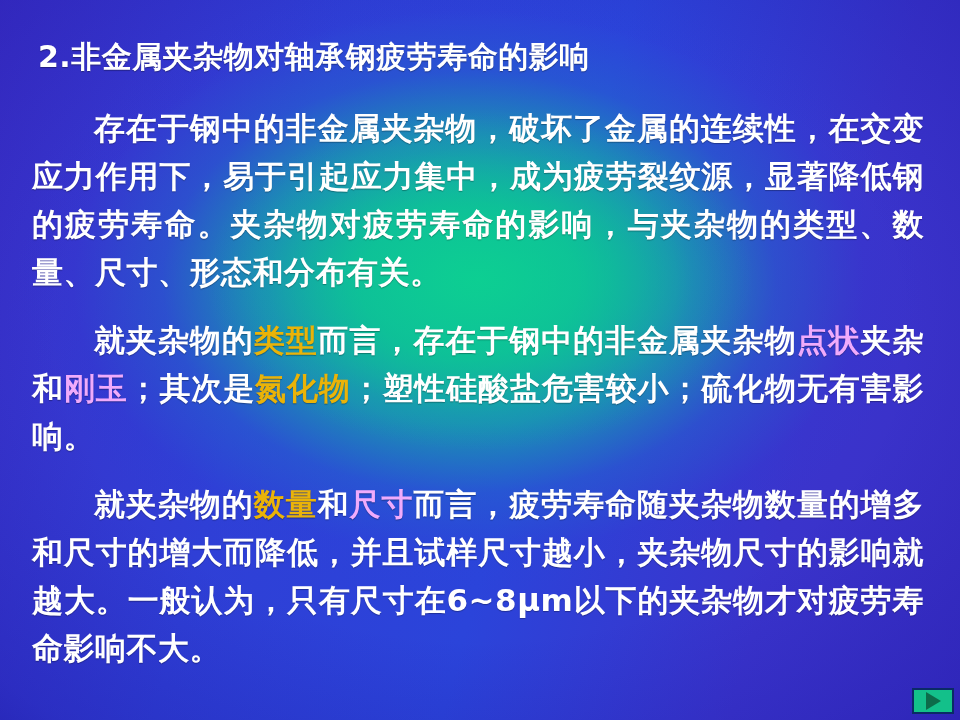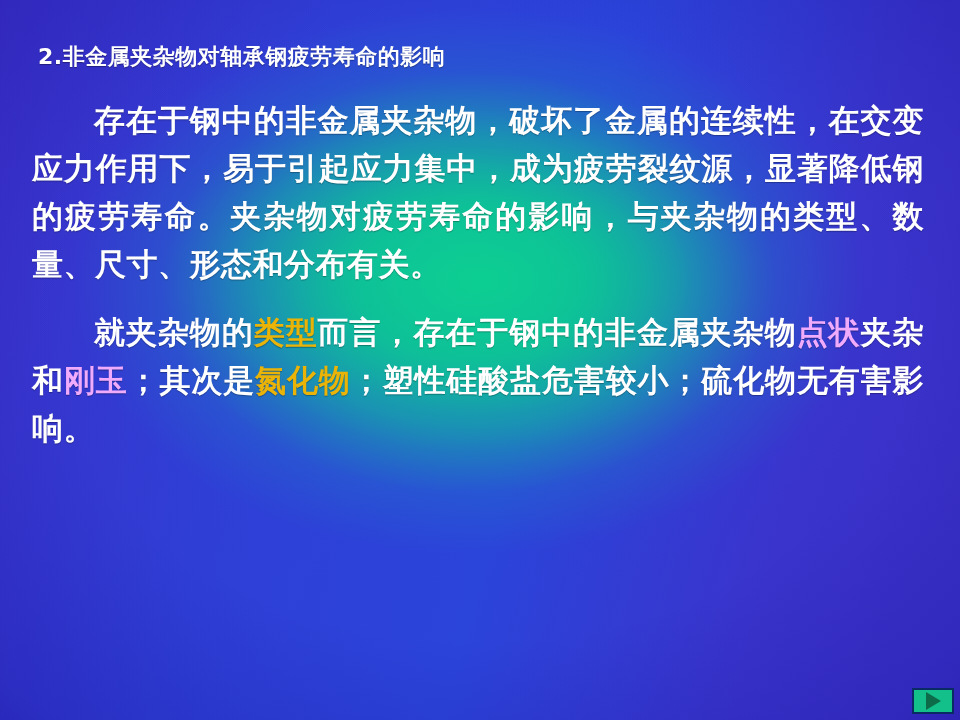--- a/index.html
+++ b/index.html
@@ -67,38 +67,38 @@
   .content {
     position: absolute;
     inset: 0;
     padding: 0;
   }
 
   .slide-title {
     position: absolute;
     left: 38px;
     top: 36px;
-    font-size: 22px;
+    font-size: 30px;
     line-height: 42px;
     font-weight: 700;
     color: #ffffff;
     letter-spacing: 0.5px;
     white-space: nowrap;
     text-shadow: 0 1px 1px rgba(0,0,0,0.35);
   }
 
   .body-block {
     position: absolute;
     left: 32px;
     right: 36px;
     top: 96px;
   }
 
   p.para {
-    margin: 0 0 20px 0;
+    margin: 8px 0 20px 0;
     font-size: 31px;
     line-height: 48px;
     font-weight: 700;
     color: #ffffff;
     text-align: justify;
     text-align-last: left;
     text-indent: 2em;
     letter-spacing: 0.5px;
     text-shadow: 0 1px 1px rgba(0,0,0,0.3);
   }
@@ -141,20 +141,21 @@
   <div class="bg-glow2"></div>
   <div class="bg-vign"></div>
 
   <div class="content">
 
     <div class="slide-title">2.非金属夹杂物对轴承钢疲劳寿命的影响</div>
 
     <div class="body-block">
       <p class="para" id="para-1"><span>存在于钢中的非金属夹杂物，破坏了金属的连续性，在交变应力作用下，易于引起应力集中，成为疲劳裂纹源，显著降低钢的疲劳寿命。夹杂物对疲劳寿命的影响，与夹杂物的类型、数量、尺寸、形态和分布有关。</span></p>
       <p class="para" id="para-2"><span>就夹杂物的</span><span class="hl-pink">类型</span><span>而言，存在于钢中的非金属夹杂物</span><span class="hl-rose">点状</span><span>夹杂和</span><span class="hl-rose">刚玉</span><span>；其次是</span><span class="hl-mint">氮化物</span><span>；塑性硅酸盐危害较小；硫化物无有害影响。</span></p>
+      <p class="para" id="para-3"><span>就夹杂物的</span><span class="hl-pink">数量</span><span>和</span><span class="hl-rose">尺寸</span><span>而言，疲劳寿命随夹杂物数量的增多和尺寸的增大而降低，并且试样尺寸越小，夹杂物尺寸的影响就越大。一般认为，只有尺寸在6~8μm以下的夹杂物才对疲劳寿命影响不大。</span></p>
     </div>
 
     <div class="next-btn" title="next">
       <span class="tri"></span>
     </div>
 
   </div>
 </div>
 
 </body></html>

